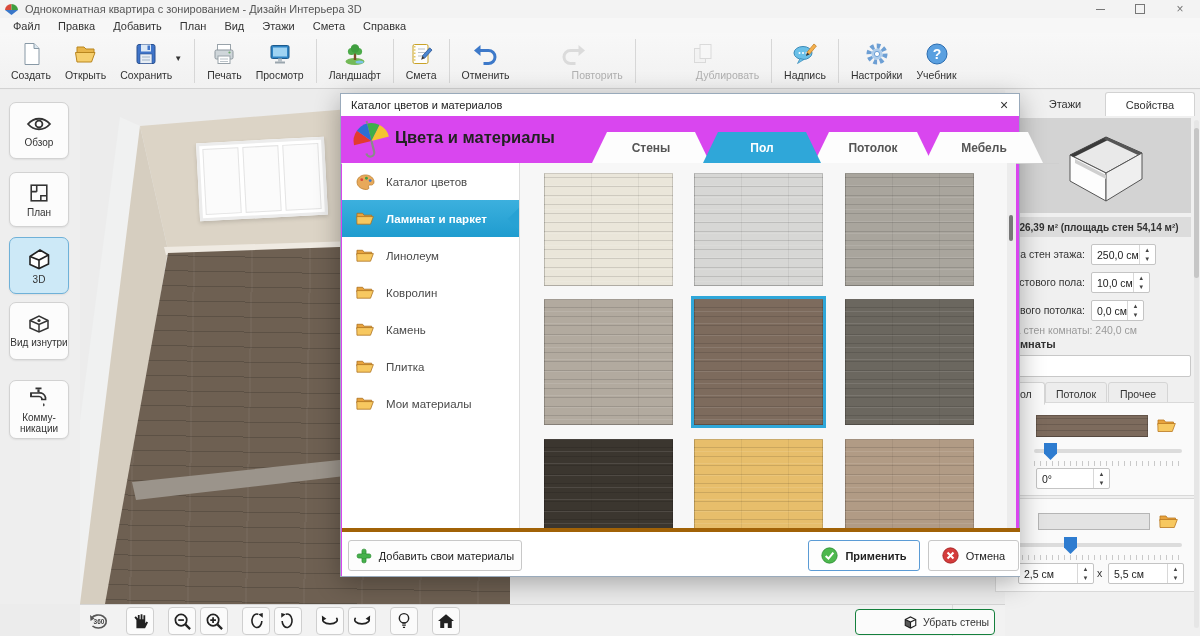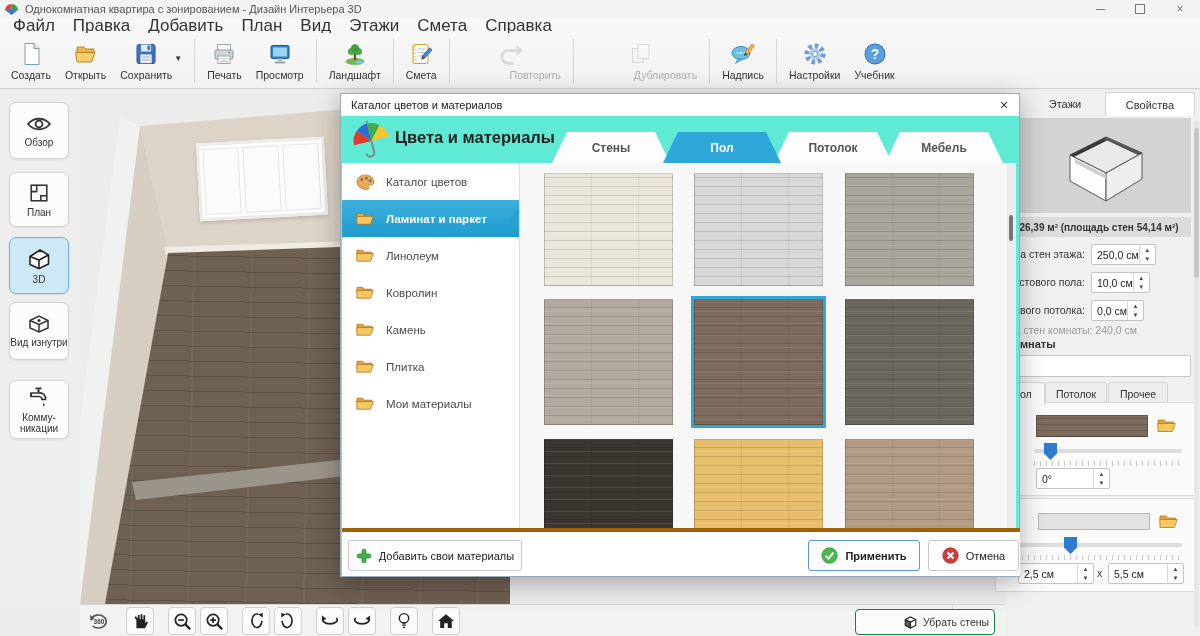--- a/index.html
+++ b/index.html
@@ -12,21 +12,21 @@
   #titlebar .app-title{margin-left:6px;color:#555;font-size:11px;}
   #titlebar svg{margin-left:4px;}
   .wctrls{position:absolute;right:0;top:0;height:18px;display:flex;}
   .wctrl{width:40px;height:18px;display:flex;align-items:center;justify-content:center;color:#777;}
   .wctrl .min{width:9px;height:1px;background:#777;}
   .wctrl .max{width:8px;height:8px;border:1px solid #777;}
   .wctrl .cls{font-size:12px;line-height:1;color:#777;}
 
   
   #menubar{position:absolute;left:0;top:18px;width:1200px;height:15px;background:#f7f7f7;display:flex;align-items:center;padding-left:4px;}
-  .menu-item{padding:0 9px;font-size:17px;color:#333;}
+  .menu-item{padding:0 9px;font-size:11px;color:#333;}
 
   
   #toolbar{position:absolute;left:0;top:33px;width:1200px;height:55px;background:linear-gradient(#f8f8f8,#f1f1f1);border-bottom:1px solid #d2d2d2;display:flex;align-items:center;padding-left:4px;}
   .tbtn{display:flex;flex-direction:column;align-items:center;justify-content:center;height:50px;padding:0 7px;border-radius:3px;}
   .tbtn .lbl{font-size:10.5px;color:#333;margin-top:2px;white-space:nowrap;}
   .tbtn.disabled .lbl{color:#b0b0b0;margin-left:48px;}
   .tbtn.disabled svg{opacity:.5;filter:grayscale(1);}
   .tsep{width:1px;height:44px;background:#d7d7d7;margin:0 5px;}
   .save-arrow{font-size:8px;color:#333;margin-left:2px;align-self:flex-start;margin-top:18px;}
 
@@ -79,25 +79,25 @@
   .texprev.plank{background-image:repeating-linear-gradient(0deg,rgba(0,0,0,.14) 0 1px,transparent 1px 6px);}
   .folderbtn{position:absolute;width:26px;height:22px;display:flex;align-items:center;justify-content:center;}
   .slider{position:absolute;height:20px;}
   .slider .track{position:absolute;left:0;right:0;top:6px;height:4px;background:#dcdcdc;border-radius:2px;}
   .slider .thumb{position:absolute;top:0;width:13px;height:17px;background:#2e7cd0;clip-path:polygon(0 0,100% 0,100% 62%,50% 100%,0 62%);}
   .ticks{position:absolute;height:5px;background:repeating-linear-gradient(90deg,#c9c9c9 0 1px,transparent 1px 6px);}
   #rscroll{position:absolute;right:1px;top:30px;width:5px;height:508px;background:#e6e6e6;border-radius:3px;}
   #rscroll .thumb{position:absolute;left:0;top:8px;width:5px;height:150px;background:#c6c6c6;border-radius:3px;}
 
   
-  #dialog{position:absolute;left:340px;top:93px;width:678px;height:482px;background:#5eead4;border:1px solid #99aabb;box-shadow:0 6px 24px rgba(0,0,0,.3);z-index:50;}
+  #dialog{position:absolute;left:340px;top:93px;width:678px;height:482px;background:#d946ef;border:1px solid #99aabb;box-shadow:0 6px 24px rgba(0,0,0,.3);z-index:50;}
   #dlg-titlebar{position:absolute;left:0;top:0;width:100%;height:22px;background:#fff;display:flex;align-items:center;}
   #dlg-titlebar .t{margin-left:10px;font-size:11px;color:#222;}
   #dlg-close{position:absolute;right:6px;top:2px;width:18px;height:18px;display:flex;align-items:center;justify-content:center;font-size:14px;color:#333;}
-  #dlg-header{position:absolute;left:0;top:22px;width:100%;height:47px;border-bottom:1px solid #cfcfcf;}
+  #dlg-header{position:absolute;left:0;top:22px;width:100%;height:47px;border-bottom:1px solid #cfcfcf;padding-left:40px;}
   #dlg-header .big-title{position:absolute;left:54px;top:12px;font-size:16.5px;font-weight:bold;color:#222;}
   #dlg-tabs{position:absolute;right:16px;top:16px;height:31px;display:flex;}
   .dtab{width:118px;height:31px;margin-left:-7px;clip-path:polygon(15px 0,103px 0,118px 31px,0 31px);background:#fdfdfd;display:flex;align-items:center;justify-content:center;font-size:12px;font-weight:bold;color:#555;filter:drop-shadow(0 0 1px #b5b5b5);}
   .dtab.active{background:#2fa7d9;color:#fff;z-index:2;}
   #dlg-cats{position:absolute;left:1px;top:69px;width:177px;height:366px;background:#fff;}
   .cat{position:relative;height:37px;display:flex;align-items:center;}
   .cat svg{margin-left:14px;}
   .cat .lbl{margin-left:11px;font-size:11.5px;color:#4a4a4a;}
   .cat.active{background:linear-gradient(#3cb0de,#1f9ccf);}
   .cat.active .lbl{color:#fff;font-weight:bold;}
@@ -234,20 +234,29 @@
             <path d="M10 8 h7 M10 11.5 h7 M10 15 h5" stroke="#b9c2c8" stroke-width="1.2"></path>
             <g transform="rotate(42 18 13)">
               <rect x="16.6" y="6" width="3.2" height="11" fill="#4a86d0" stroke="#2a518f" stroke-width=".7"></rect>
               <polygon points="16.6,17 19.8,17 18.2,20.4" fill="#333"></polygon>
             </g>
           </svg>
       </span>
       <span class="lbl">Смета</span>
     </div>
     <div class="tsep"></div>
+    <div class="tbtn">
+      <span class="icon-cell">
+        <svg width="26" height="26" viewBox="0 0 26 26">
+            <path d="M6 9.5 h9.5 a6.5 6.5 0 0 1 0 13 h-5" fill="none" stroke="#3d79c9" stroke-width="3"></path>
+            <polygon points="7.5,4 7.5,15 1,9.5" fill="#3d79c9"></polygon>
+          </svg>
+      </span>
+      <span class="lbl">Отменить</span>
+    </div>
     <div class="tbtn disabled">
       <span class="icon-cell">
         <svg width="26" height="26" viewBox="0 0 26 26">
             <path d="M20 9.5 h-9.5 a6.5 6.5 0 0 0 0 13 h5" fill="none" stroke="#b9c4cc" stroke-width="3"></path>
             <polygon points="18.5,4 18.5,15 25,9.5" fill="#b9c4cc"></polygon>
           </svg>
       </span>
       <span class="lbl">Повторить</span>
     </div>
     <div class="tsep"></div>

